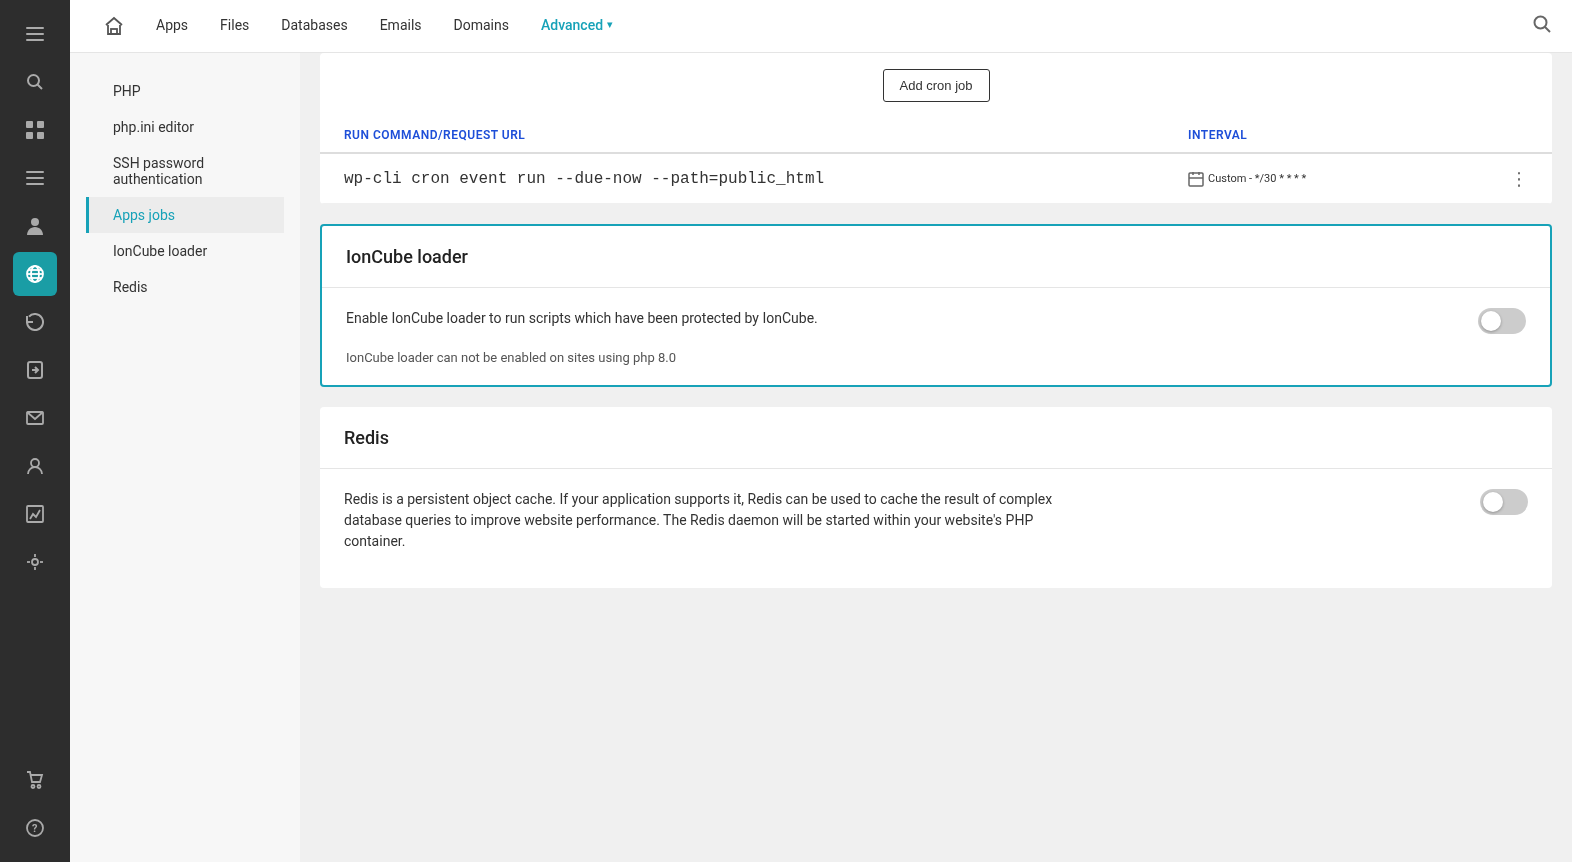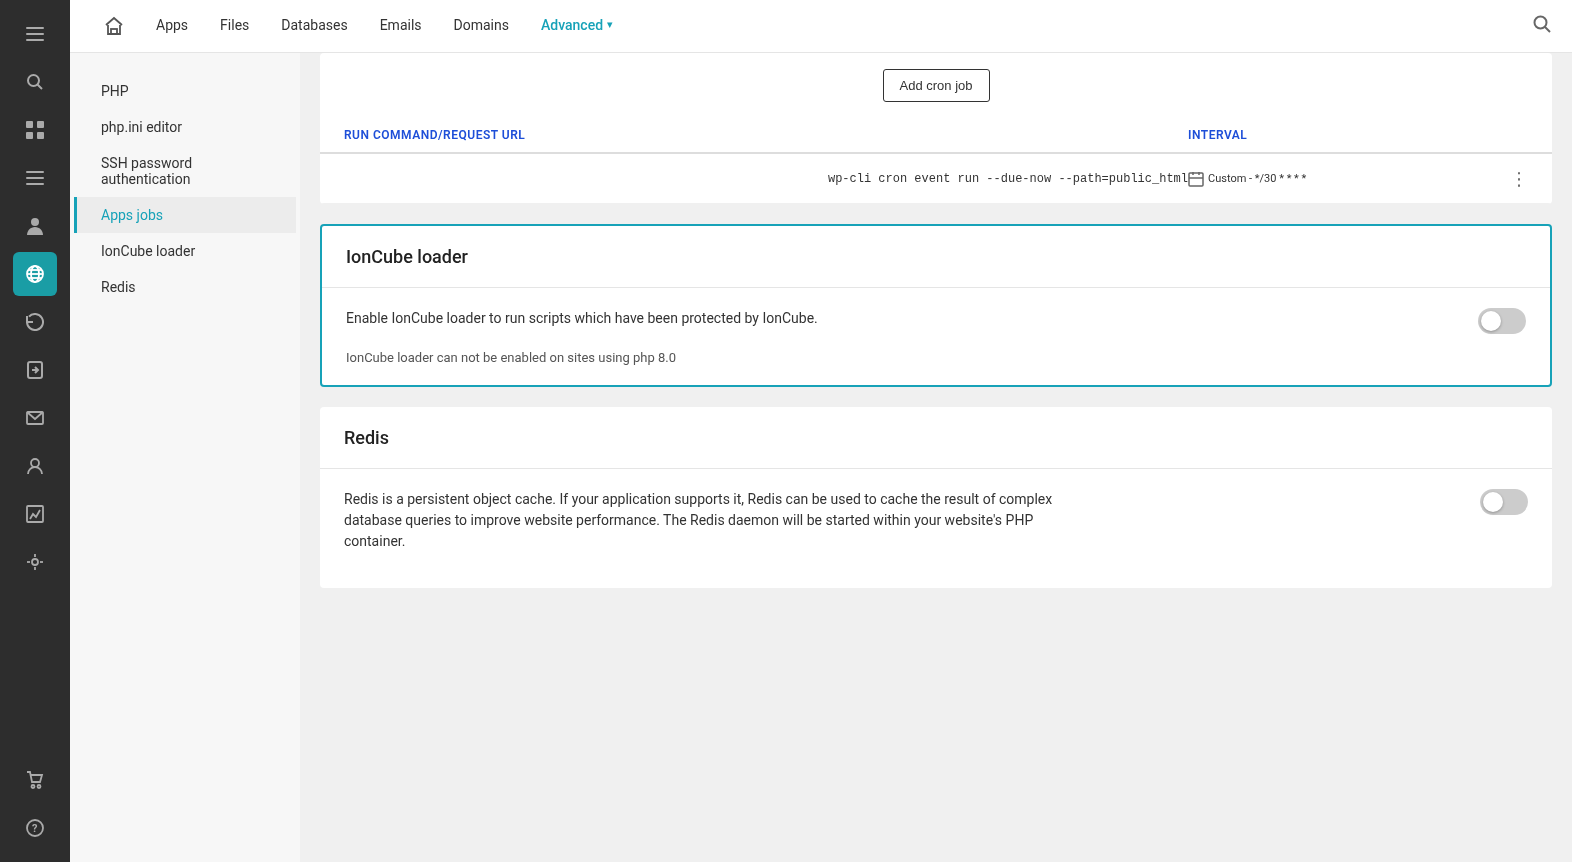--- a/index.html
+++ b/index.html
@@ -89,21 +89,21 @@
     .content-area {
       display: flex;
       flex: 1;
       overflow: hidden;
     }
 
     
     .left-sidebar {
       width: 230px;
       background: #f7f7f7;
-      padding: 20px 4px;
+      padding: 20px 16px;
       flex-shrink: 0;
       overflow-y: auto;
     }
     .sidebar-nav-item {
       padding: 10px 20px 10px 24px;
       font-size: 14px;
       color: #333;
       cursor: pointer;
       display: flex;
       align-items: center;
@@ -173,23 +173,22 @@
     .table-row {
       display: grid;
       grid-template-columns: 1fr 300px 40px;
       padding: 14px 24px;
       border-bottom: 1px solid #f0f0f0;
       align-items: center;
       font-size: 14px;
     }
     .code-text {
       font-family: 'Courier New', Courier, monospace;
-      font-size: 12px;
-      color: #333;
-      text-align: right;
+      font-size: 16px;
+      color: #333;
     }
     .interval-cell {
       display: flex;
       align-items: center;
       gap: 4px;
       color: #333;
       font-size: 11px;
     }
     .more-icon {
       color: #666;

